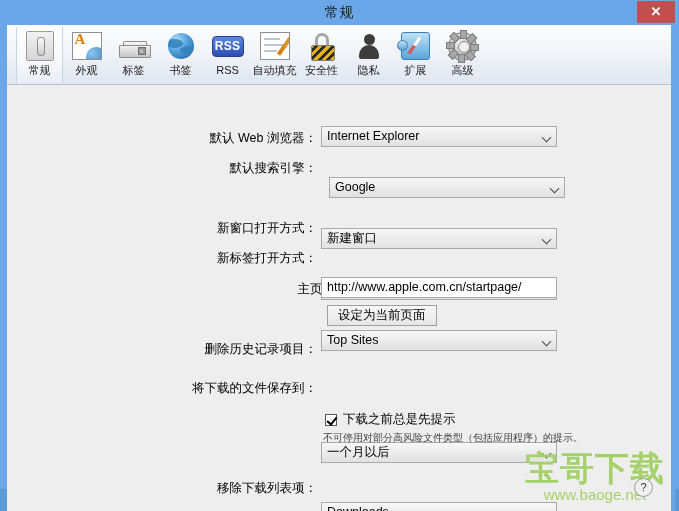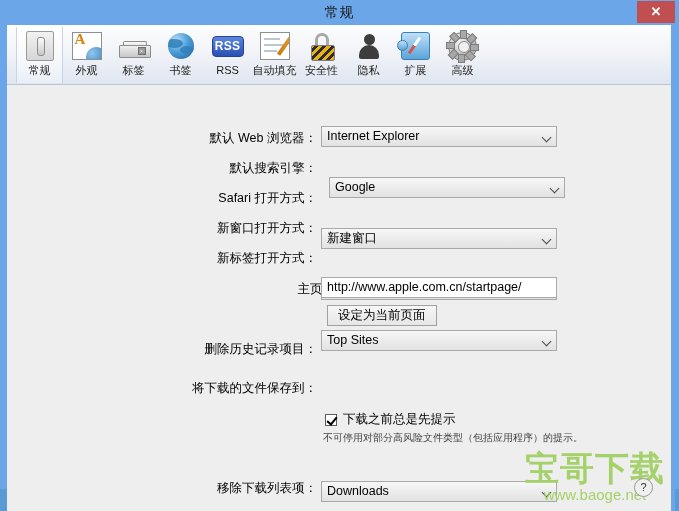--- a/index.html
+++ b/index.html
@@ -403,21 +403,20 @@
         <span>Internet Explorer</span>
         <span class="chev"></span>
       </div>
 
       <div class="lab" style="right:354px;top:75px;">默认搜索引擎：</div>
       <div class="dd ctl" style="left:322px;top:71px;width:236px;">
         <span>Google</span>
         <span class="chev"></span>
       </div>
 
-      <div class="lab" style="right:354px;top:105px;">Safari 打开方式：</div>
       <div class="dd ctl" style="left:314px;top:101px;width:236px;">
         <span>新建窗口</span>
         <span class="chev"></span>
       </div>
 
       <div class="lab" style="right:354px;top:135px;">新窗口打开方式：</div>
       <div class="dd ctl" style="left:314px;top:131px;width:236px;">
         <span>主页</span>
         <span class="chev"></span>
       </div>
@@ -427,20 +426,24 @@
         <span>Top Sites</span>
         <span class="chev"></span>
       </div>
 
       <div class="lab" style="right:336px;top:196px;">主页：</div>
       <div class="txt ctl" style="left:314px;top:192px;width:236px;">http://www.apple.com.cn/startpage/</div>
 
       <div class="btn ctl" style="left:320px;top:220px;">设定为当前页面</div>
 
       <div class="lab" style="right:354px;top:256px;">删除历史记录项目：</div>
+      <div class="dd ctl" style="left:314px;top:252px;width:236px;">
+        <span>一个月以后</span>
+        <span class="chev"></span>
+      </div>
 
       <div class="lab" style="right:354px;top:295px;">将下载的文件保存到：</div>
       <div class="dd ctl" style="left:314px;top:291px;width:236px;">
         <span>Downloads</span>
         <span class="chev"></span>
       </div>
 
       <div class="chkrow" style="left:318px;top:326px;">
         <div class="chkbox on"></div>
         <div class="chklab">下载之前总是先提示</div>

